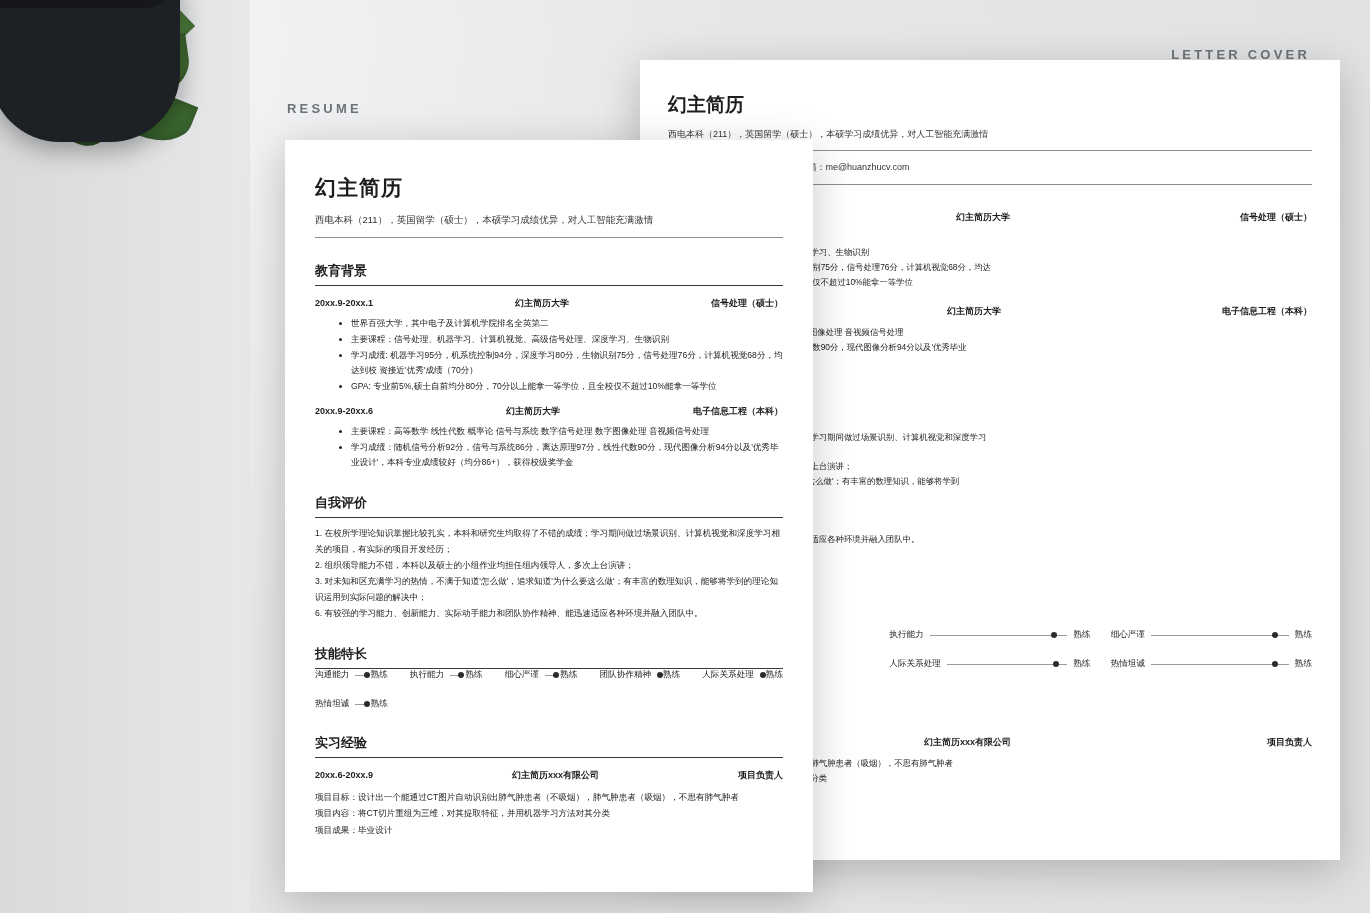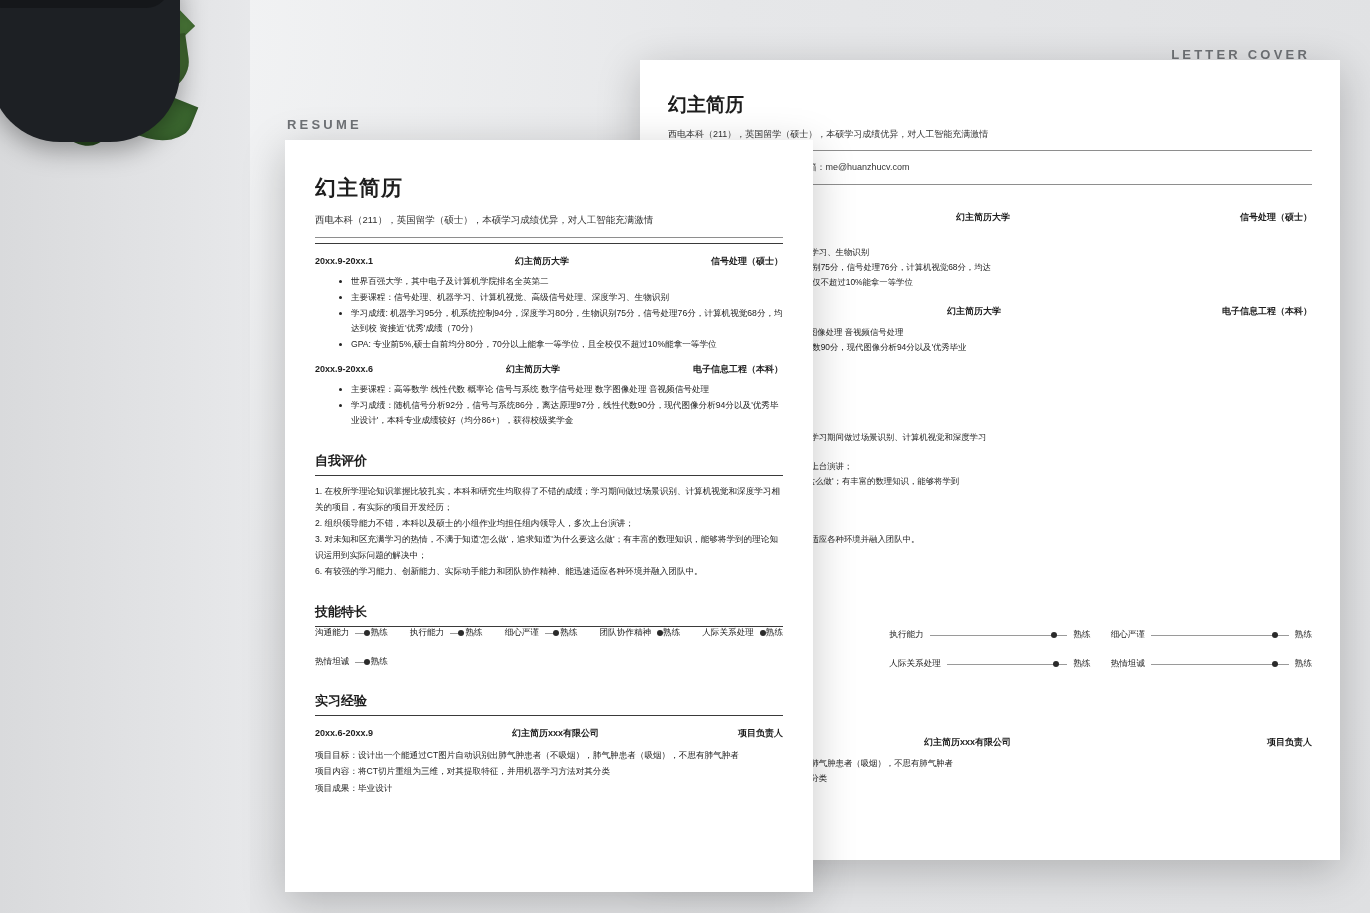--- a/index.html
+++ b/index.html
@@ -42,21 +42,21 @@
     border-left:11px solid transparent;border-right:11px solid transparent;
     border-top:36px solid #d9c09a;}
   .pencil-lead{position:absolute;left:7.5px;bottom:-34px;width:0;height:0;
     border-left:3.5px solid transparent;border-right:3.5px solid transparent;
     border-top:13px solid #2b2b2b;}
   .pencil-text{position:absolute;left:-150px;top:170px;width:320px;color:#8a8a8a;
     font-size:9px;letter-spacing:2px;transform:rotate(90deg);text-align:center;}
 
   
   .label{position:absolute;color:#6f7276;font-size:13px;letter-spacing:3.2px;font-weight:bold;}
-  #label-resume{left:287px;top:117px;}
+  #label-resume{left:287px;top:101px;}
   #label-letter{right:60px;top:47px;}
 
   
   .badge{position:absolute;width:52px;height:52px;border-radius:50%;
     display:flex;align-items:center;justify-content:center;color:#fff;
     font-size:26px;font-weight:bold;box-shadow:0 4px 12px rgba(0,0,0,.22);}
   #badge-word{right:38px;top:100px;background:#2b579a;}
   #badge-wps{right:38px;top:178px;background:#19b4c6;}
 
   
@@ -233,20 +233,21 @@
     </div>
   </div>
 
   <div class="page" id="page-front">
     <div class="pg-inner">
       <div class="doc">
         <div class="doc-title">幻主简历</div>
         <div class="doc-sub">西电本科（211），英国留学（硕士），本硕学习成绩优异，对人工智能充满激情</div>
         <div class="rule"></div>
 
+        <div class="sec-h">教育背景</div>
         <div class="sec-rule"></div>
 
         <div class="row3">
           <span>20xx.9-20xx.1</span>
           <span class="mid">幻主简历大学</span>
           <span class="right">信号处理（硕士）</span>
         </div>
         <ul class="bul">
           <li>世界百强大学，其中电子及计算机学院排名全英第二</li>
           <li>主要课程：信号处理、机器学习、计算机视觉、高级信号处理、深度学习、生物识别</li>

